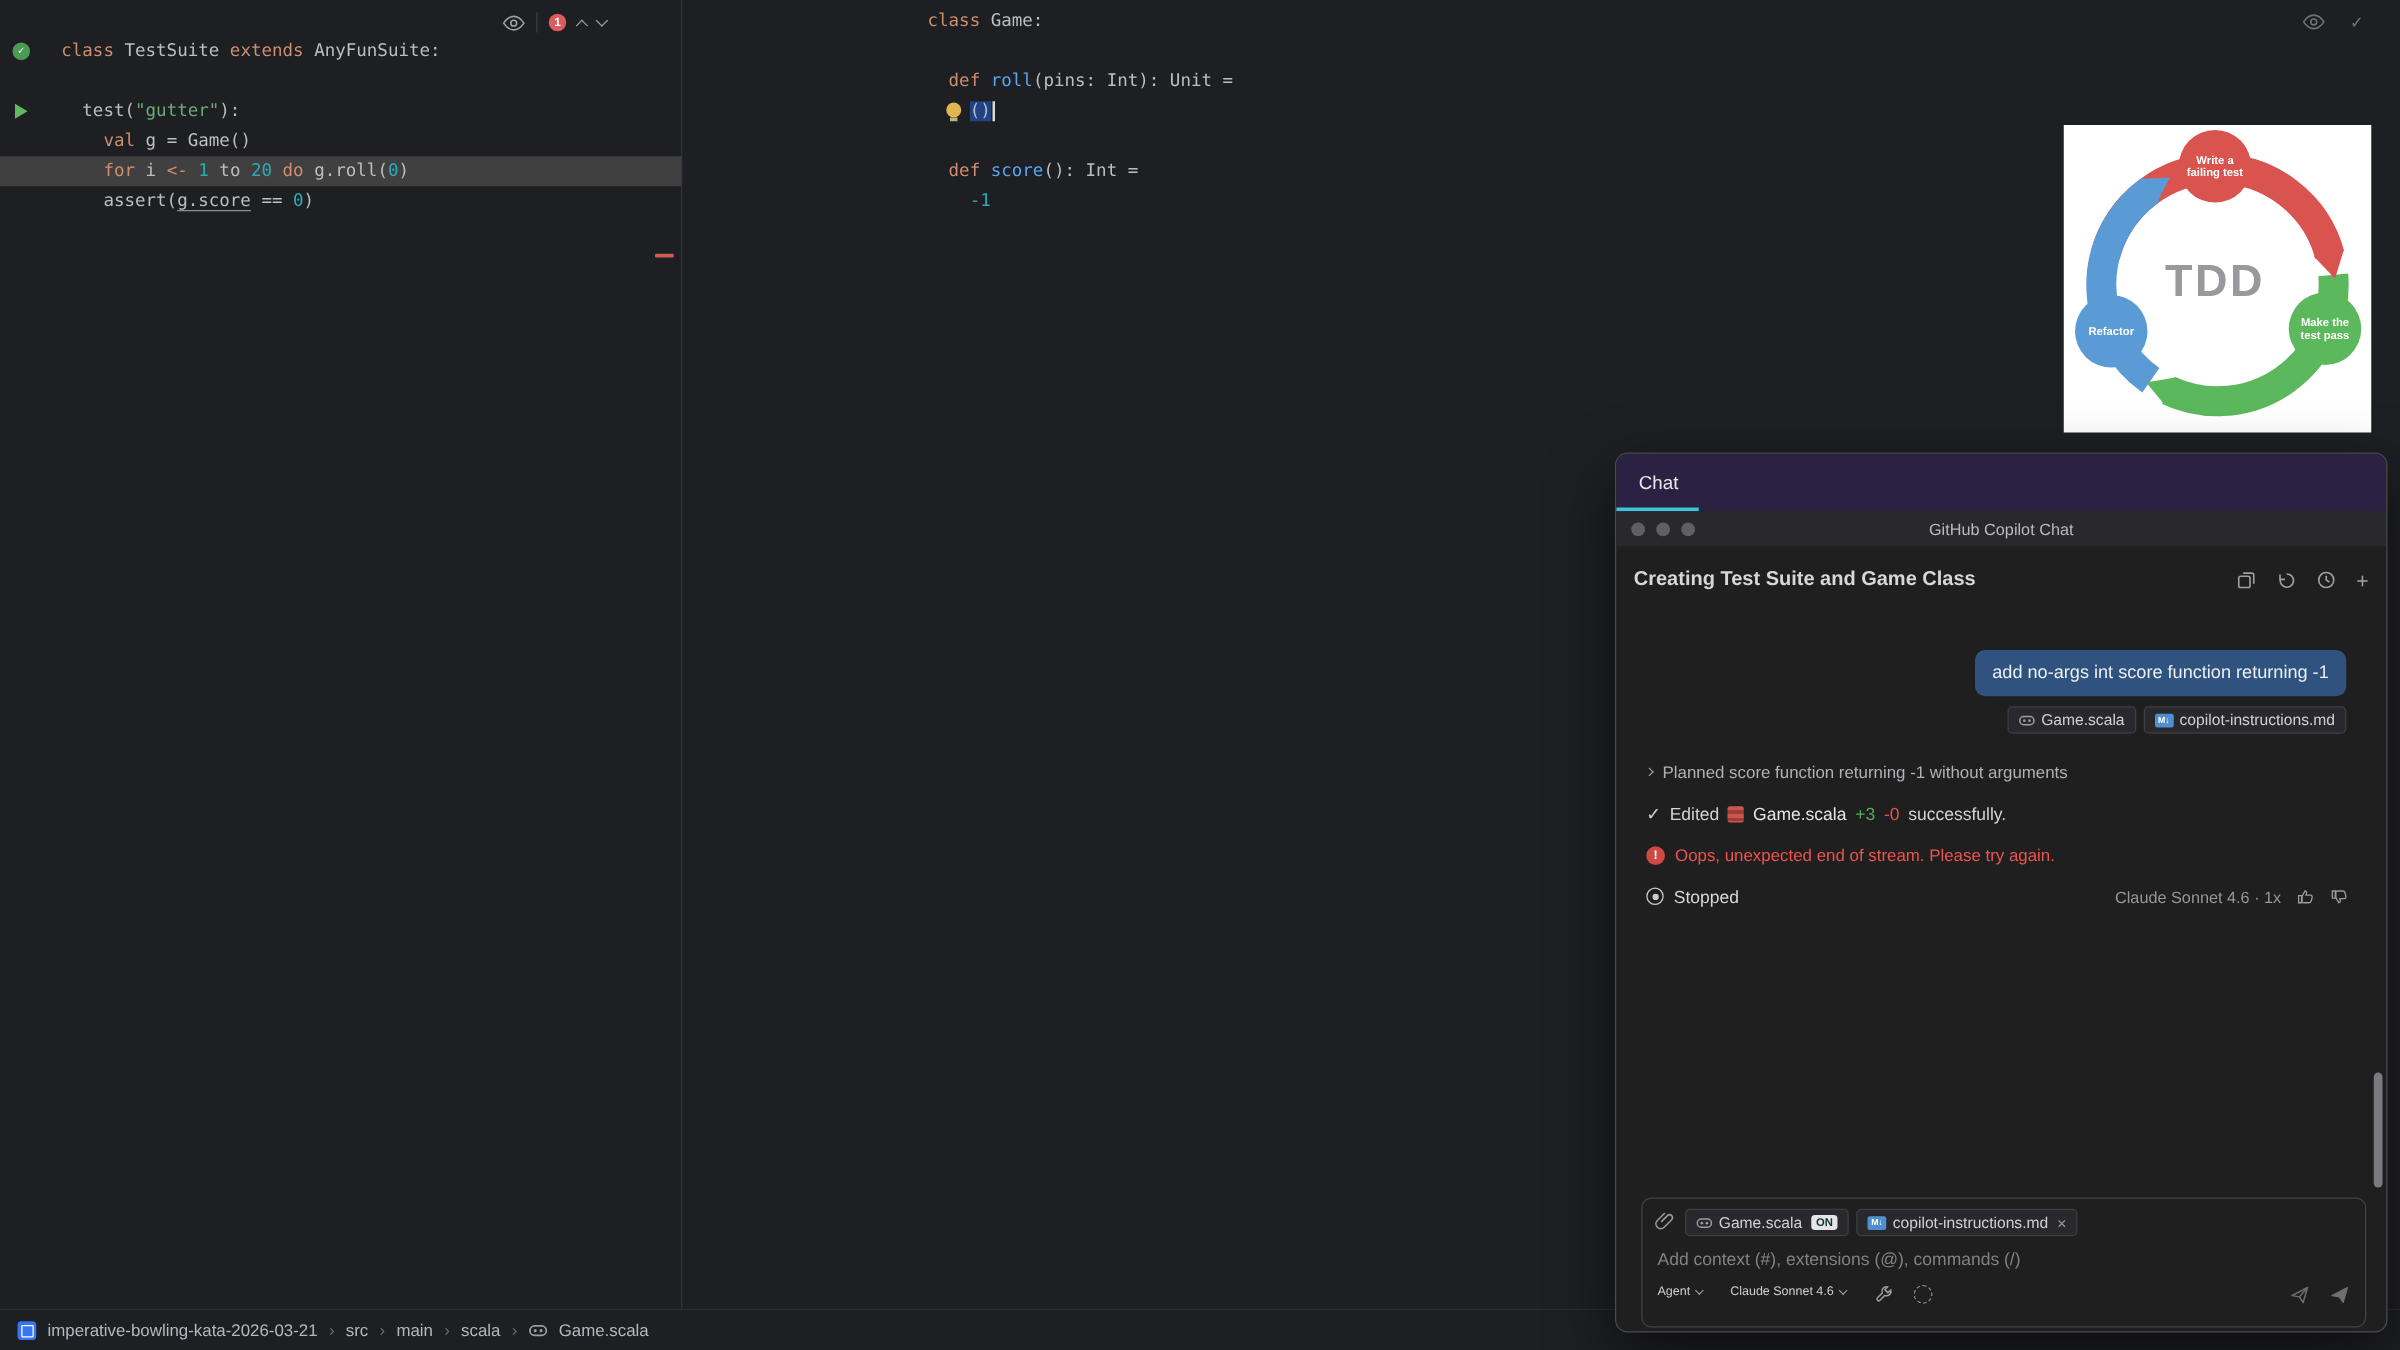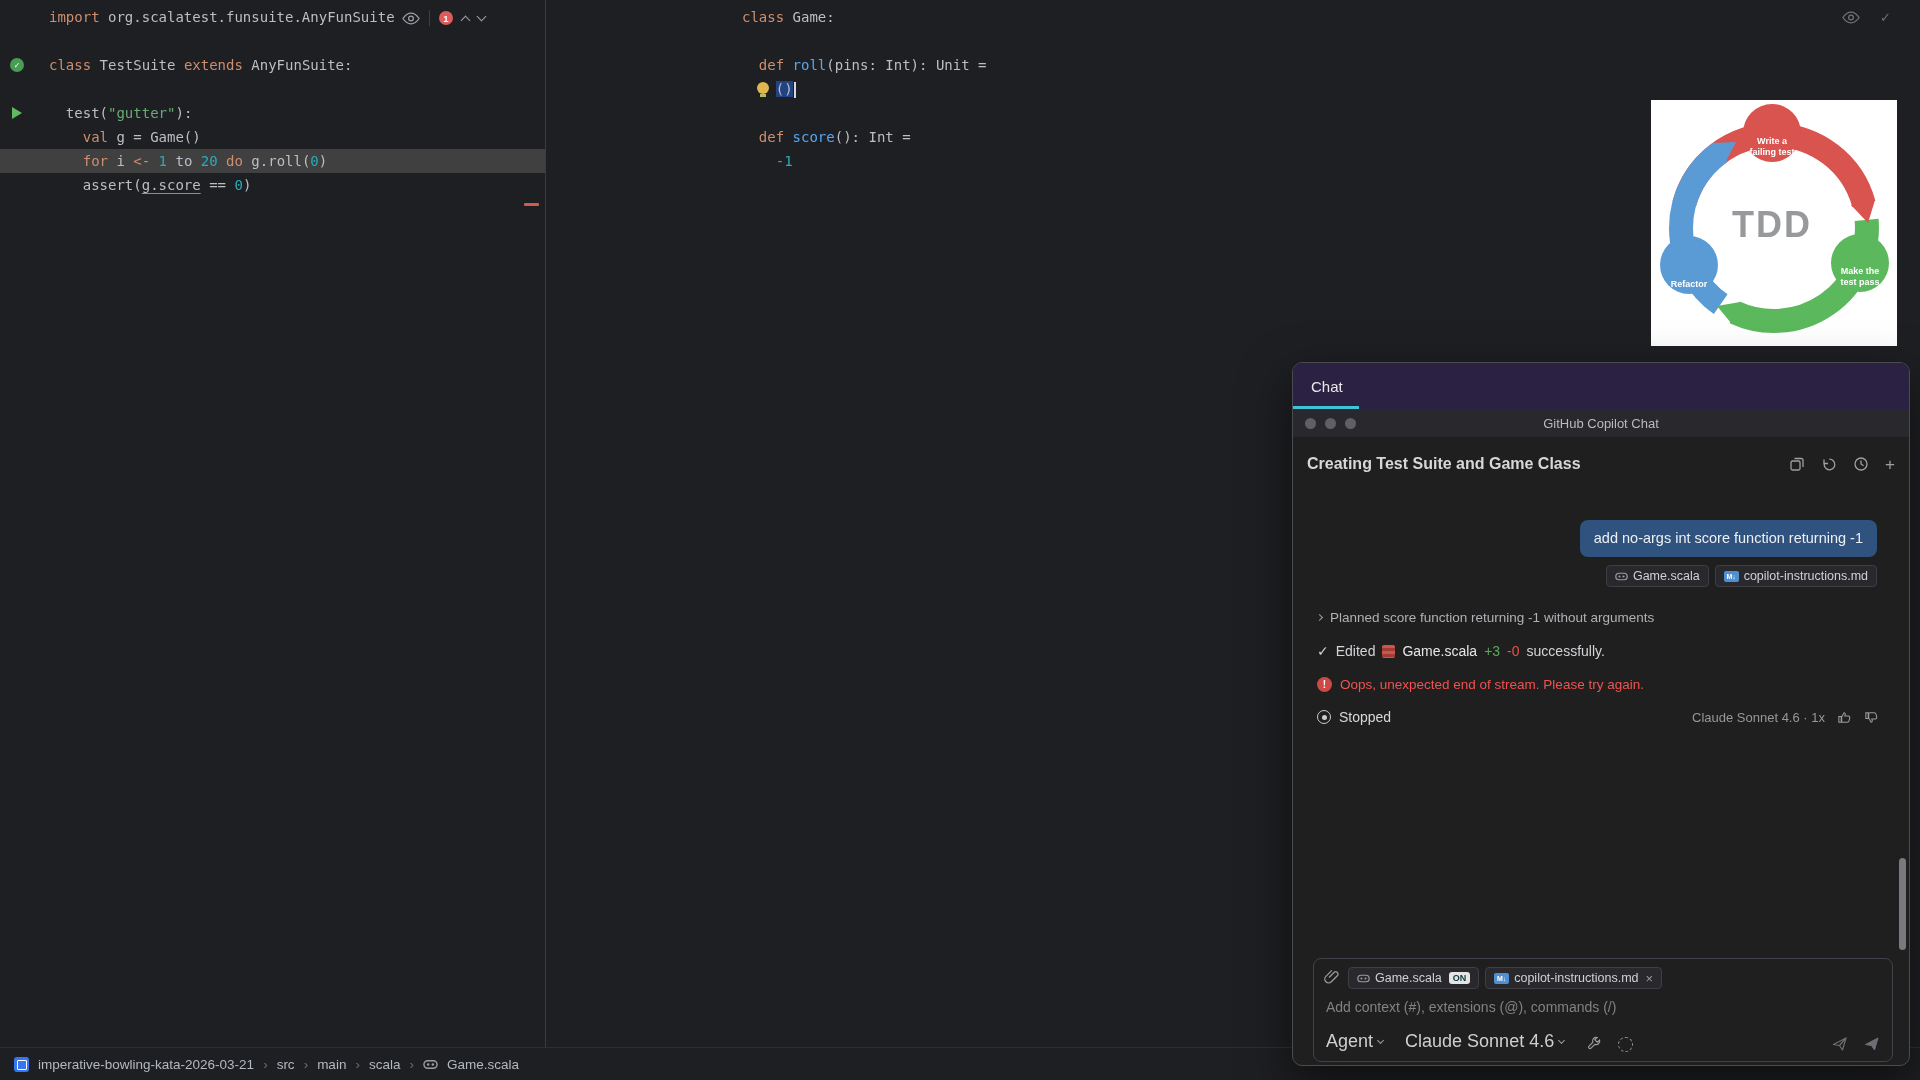--- a/index.html
+++ b/index.html
@@ -41,21 +41,21 @@
   .chev.up{transform:rotate(-135deg);margin-top:4px}
   .chev.down{transform:rotate(45deg);margin-bottom:3px}
   .chev.right{transform:rotate(-45deg)}
   .chev.sm{width:5px;height:5px;border-color:#9a9da1}
 
   #left-errstripe{position:absolute;left:524px;top:203px;width:15px;height:3px;background:#d15a52;border-radius:1px}
   #right-pane-icons{position:absolute;left:1842px;top:10px;display:flex;gap:20px;align-items:center;color:#6f7277;font-size:13px}
 
   
   #tdd{position:absolute;left:1651px;top:100px;width:246px;height:246px;background:#fff}
-  .tdd-node{position:absolute;border-radius:50%;width:58px;height:58px;display:flex;align-items:flex-end;justify-content:center;text-align:center;color:#fff;font-size:9px;font-weight:700;line-height:1.15;padding:5px}
+  .tdd-node{position:absolute;border-radius:50%;width:58px;height:58px;display:flex;align-items:center;justify-content:center;text-align:center;color:#fff;font-size:9px;font-weight:700;line-height:1.15;padding:5px}
   #tdd-node-0{left:92px;top:4px;background:#d9534f}
   #tdd-node-1{left:180px;top:134px;background:#5cb85c}
   #tdd-node-2{left:9px;top:136px;background:#5b9bd5}
   #tdd-center{position:absolute;left:61px;top:104px;width:120px;text-align:center;font-size:36px;font-weight:700;color:#97999c;letter-spacing:2px}
 
   
   #chat-window{position:absolute;left:1292px;top:362px;width:618px;height:704px;background:#1f1f1f;border:1px solid #4a4a50;border-radius:10px;box-shadow:0 18px 50px rgba(0,0,0,.55);z-index:10;overflow:hidden}
   #chat-titlebar{height:28px;background:#29292d;position:relative;display:flex;align-items:center;justify-content:center;font-size:13px;color:#b9babc}
   .traffic{position:absolute;left:12px;top:9px;display:flex;gap:9px}
   .traffic span{width:11px;height:11px;border-radius:50%;background:#5e6065}
@@ -89,21 +89,21 @@
   .stop-icon i{width:5px;height:5px;border-radius:50%;background:#c9ccd0}
   #stopped-right{margin-left:auto;display:flex;align-items:center;gap:12px;color:#94979c;font-size:13px}
   #stopped-right svg{color:#9a9da1}
 
   #chat-scrollthumb{position:absolute;right:3px;top:495px;width:7px;height:92px;border-radius:3.5px;background:#7a7a7e}
 
   #input-box{position:absolute;left:20px;top:595px;width:580px;height:104px;border:1px solid #42424a;border-radius:8px;background:#1f1f1f}
   #paperclip{position:absolute;left:10px;top:10px;color:#9a9a9a}
   #input-chips{position:absolute;left:34px;top:8px;display:flex;gap:6px}
   #input-placeholder{position:absolute;left:12px;top:40px;font-size:14px;color:#7f8287}
-  #input-footer{position:absolute;left:12px;right:12px;bottom:9px;height:24px;display:flex;align-items:flex-end;color:#cfcfcf;font-size:18px}
+  #input-footer{position:absolute;left:12px;right:12px;bottom:9px;height:24px;display:flex;align-items:flex-start;color:#cfcfcf;font-size:10px}
   .selector{display:flex;align-items:center;gap:5px}
   .gap22{width:22px}.gap16{width:16px}
   .dashed-circle{width:15px;height:15px;border-radius:50%;border:1.5px dashed #8f9296}
   .spacer{flex:1}
   .plane{color:#6c6f74}
 
   
   .cp-icon{display:inline-flex}
 
   
@@ -112,21 +112,20 @@
   .module-icon::after{content:"";position:absolute;left:3px;top:3px;width:8px;height:8px;border:1.5px solid #fff;border-radius:1px}
   .crumb-sep{color:#696d74}
   #status-right{position:absolute;left:1210px;top:1054px;display:flex;align-items:center;gap:8px}
   .q-icon{width:17px;height:17px;border-radius:50%;background:conic-gradient(#4cc2ff,#8a63f0,#3fd08f,#4cc2ff)}
 </style>
 </head>
 <body>
 
 <div id="left-editor" class="pane">
   <div class="code">
-      <div class="code-line"><span class="tok-kw">import</span><span class="tok-fg"> org.scalatest.funsuite.AnyFunSuite</span></div>
       <div class="code-line"></div>
       <div class="code-line"><span class="gutter-check"></span><span class="tok-kw">class</span><span class="tok-fg"> TestSuite </span><span class="tok-kw">extends</span><span class="tok-fg"> AnyFunSuite:</span></div>
       <div class="code-line"></div>
       <div class="code-line"><span class="gutter-play"></span><span class="tok-fg">  test(</span><span class="tok-str">"gutter"</span><span class="tok-fg">):</span></div>
       <div class="code-line"><span class="tok-fg">    </span><span class="tok-kw">val</span><span class="tok-fg"> g = Game()</span></div>
       <div class="code-line hl"><span class="tok-fg">    </span><span class="tok-kw">for</span><span class="tok-fg"> i </span><span class="tok-kw">&lt;-</span><span class="tok-fg"> </span><span class="tok-num">1</span><span class="tok-fg"> to </span><span class="tok-num">20</span><span class="tok-fg"> </span><span class="tok-kw">do</span><span class="tok-fg"> g.roll(</span><span class="tok-num">0</span><span class="tok-fg">)</span></div>
       <div class="code-line"><span class="tok-fg">    assert(</span><span class="tok-und">g.score</span><span class="tok-fg"> == </span><span class="tok-num">0</span><span class="tok-fg">)</span></div>
     </div>
 
   <div id="inspections">

